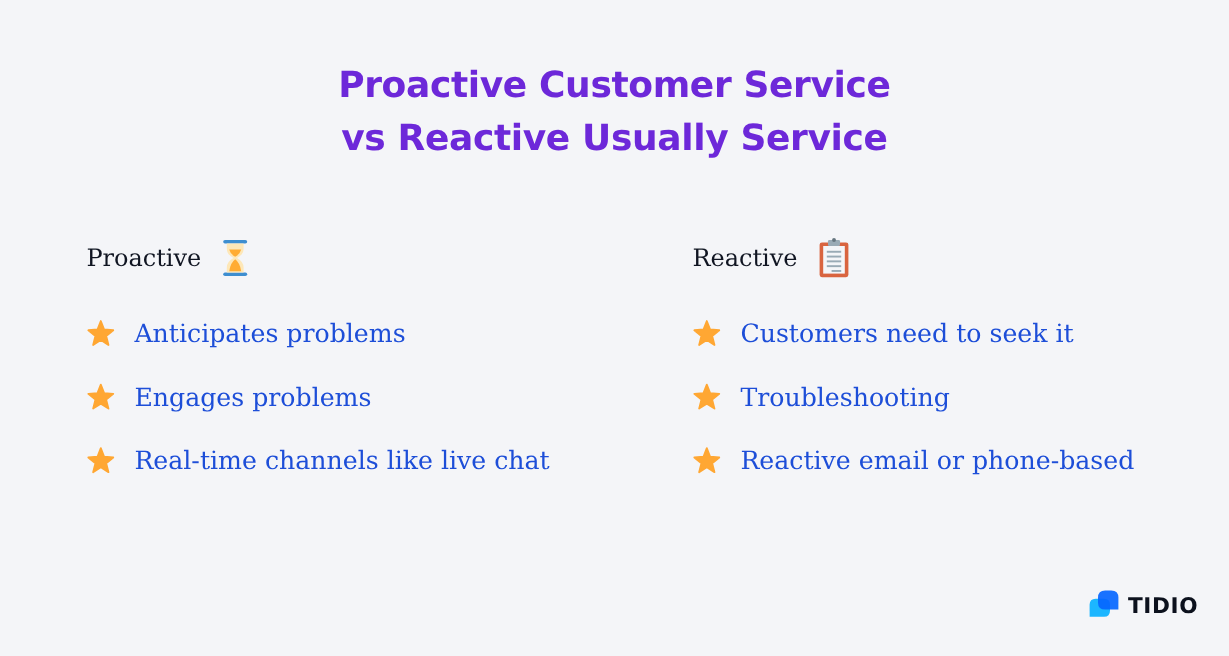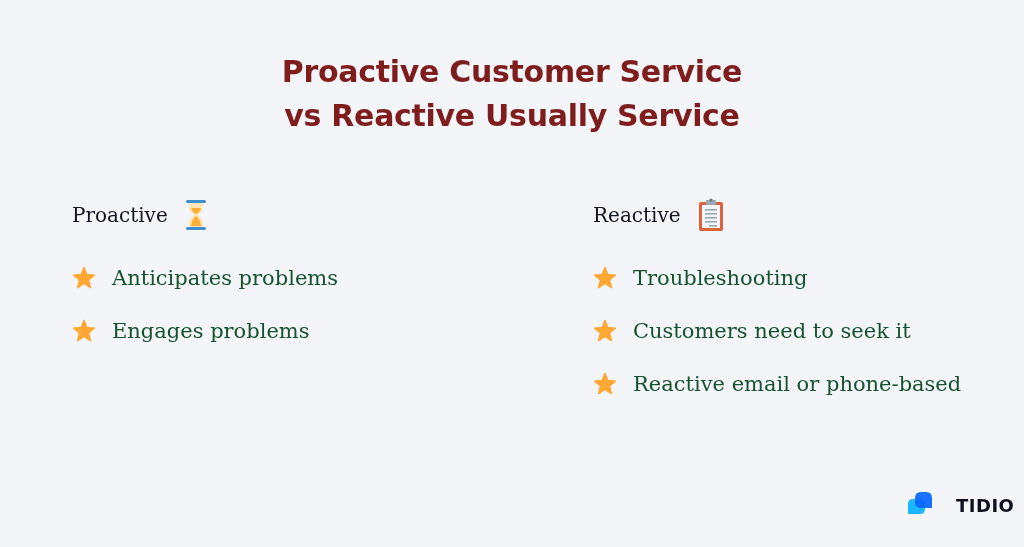--- a/index.html
+++ b/index.html
@@ -11,48 +11,48 @@
       color: #0f1320;
     }
     .title {
       position: absolute;
       left: 0; right: 0; top: 50px;
       text-align: center;
       font-family: "DejaVu Sans", sans-serif;
       font-weight: bold;
       font-size: 30px;
       line-height: 44px;
-      color: #7f1d1d;
+      color: #6d28d9;
       letter-spacing: -0.3px;
     }
     .col { position: absolute; top: 195px; }
     .col.left { left: 72px; }
-    .col.right { left: 593px; }
+    .col.right { left: 577px; }
     .heading {
       display: flex; align-items: center;
       height: 40px;
       font-family: "DejaVu Serif", serif;
       font-weight: normal;
       font-size: 20px;
       color: #101522;
     }
     .heading .emoji { margin-left: 16px; display: inline-flex; }
     .list { margin-top: 28px; }
     .item {
       display: flex; align-items: center;
       height: 53px;
       font-family: "DejaVu Serif", serif;
       font-size: 21px;
-      color: #14532d;
+      color: #1d4ed8;
     }
     .item .star { width: 24px; height: 24px; margin-right: 16px; display: inline-flex; }
     .item:first-child { margin-top: -12px; }
     .logo {
       position: absolute; left: 906px; top: 490px;
-      display: flex; align-items: center; gap: 16px;
+      display: flex; align-items: center;
     }
     .logo .brand {
       font-family: "DejaVu Sans", sans-serif;
       font-weight: bold;
       font-size: 18px;
       letter-spacing: 0.5px;
       color: #0c111d;
       margin-left: 6px;
     }
   </style>
@@ -87,20 +87,28 @@
       <span>Anticipates problems</span>
     </div>
     <div class="item">
       <span class="star">
         <svg width="24" height="24" viewBox="0 0 24 24">
             <path d="M12 1.5 L14.8 8.6 L22.4 9.2 L16.5 14 L18.4 21.5 L12 17.4 L5.6 21.5 L7.5 14 L1.6 9.2 L9.2 8.6 Z" fill="#ffa733" stroke="#ffa733" stroke-width="1.5" stroke-linejoin="round"></path>
           </svg>
       </span>
       <span>Engages problems</span>
     </div>
+    <div class="item">
+      <span class="star">
+        <svg width="24" height="24" viewBox="0 0 24 24">
+            <path d="M12 1.5 L14.8 8.6 L22.4 9.2 L16.5 14 L18.4 21.5 L12 17.4 L5.6 21.5 L7.5 14 L1.6 9.2 L9.2 8.6 Z" fill="#ffa733" stroke="#ffa733" stroke-width="1.5" stroke-linejoin="round"></path>
+          </svg>
+      </span>
+      <span>Real-time channels like live chat</span>
+    </div>
   </div>
 </div>
 
 <div class="col right">
   <div class="heading">
     <span>Reactive</span>
     <span class="emoji">
       <svg width="28" height="34" viewBox="0 0 28 34">
         <rect x="2" y="4" width="24" height="29" rx="2" fill="#d9643f"></rect>
         <rect x="5" y="7" width="18" height="23" fill="#f4f5f8"></rect>
@@ -114,29 +122,29 @@
       </svg>
     </span>
   </div>
   <div class="list">
     <div class="item">
       <span class="star">
         <svg width="24" height="24" viewBox="0 0 24 24">
             <path d="M12 1.5 L14.8 8.6 L22.4 9.2 L16.5 14 L18.4 21.5 L12 17.4 L5.6 21.5 L7.5 14 L1.6 9.2 L9.2 8.6 Z" fill="#ffa733" stroke="#ffa733" stroke-width="1.5" stroke-linejoin="round"></path>
           </svg>
       </span>
-      <span>Troubleshooting</span>
+      <span>Customers need to seek it</span>
     </div>
     <div class="item">
       <span class="star">
         <svg width="24" height="24" viewBox="0 0 24 24">
             <path d="M12 1.5 L14.8 8.6 L22.4 9.2 L16.5 14 L18.4 21.5 L12 17.4 L5.6 21.5 L7.5 14 L1.6 9.2 L9.2 8.6 Z" fill="#ffa733" stroke="#ffa733" stroke-width="1.5" stroke-linejoin="round"></path>
           </svg>
       </span>
-      <span>Customers need to seek it</span>
+      <span>Troubleshooting</span>
     </div>
     <div class="item">
       <span class="star">
         <svg width="24" height="24" viewBox="0 0 24 24">
             <path d="M12 1.5 L14.8 8.6 L22.4 9.2 L16.5 14 L18.4 21.5 L12 17.4 L5.6 21.5 L7.5 14 L1.6 9.2 L9.2 8.6 Z" fill="#ffa733" stroke="#ffa733" stroke-width="1.5" stroke-linejoin="round"></path>
           </svg>
       </span>
       <span>Reactive email or phone-based</span>
     </div>
   </div>

